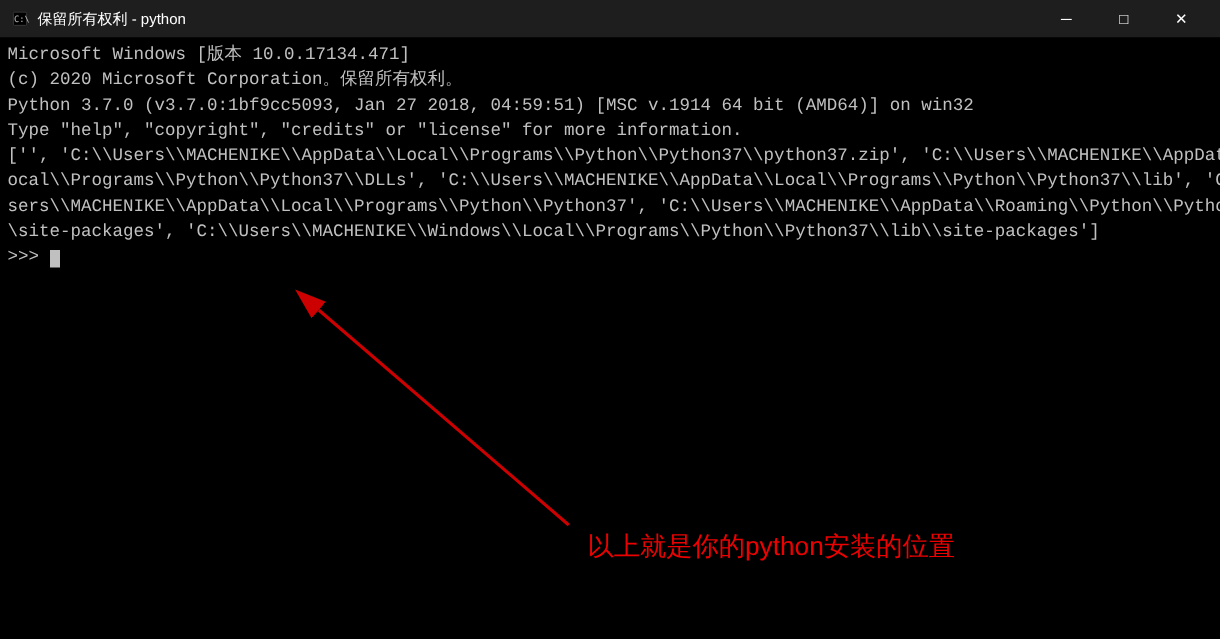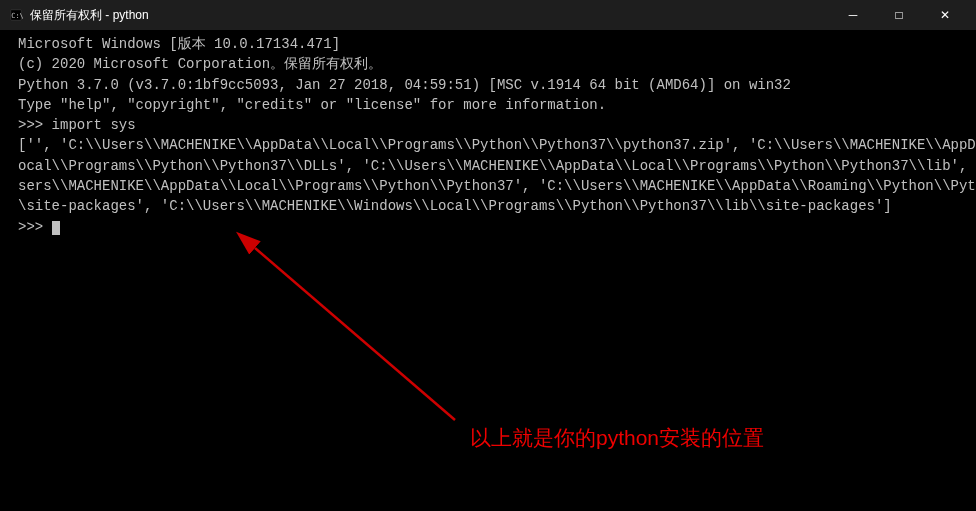--- a/index.html
+++ b/index.html
@@ -61,21 +61,21 @@
     }
 
     
     .terminal {
       width: 100%;
       height: calc(511px - 30px);
       background: #000;
       color: #c0c0c0;
       font-size: 14px;
       line-height: 1.45;
-      padding: 4px 18px;
+      padding: 4px 6px;
       position: relative;
       overflow: hidden;
     }
     .terminal-line {
       white-space: pre;
       display: block;
     }
     .cursor {
       display: inline-block;
       width: 8px;
@@ -127,21 +127,20 @@
   </div>
 </div>
 
 <div class="terminal">
   <div id="terminal-lines">
       <span class="terminal-line">Microsoft Windows [版本 10.0.17134.471]</span>
       <span class="terminal-line">(c) 2020 Microsoft Corporation。保留所有权利。</span>
       <span class="terminal-line"></span>
       <span class="terminal-line">Python 3.7.0 (v3.7.0:1bf9cc5093, Jan 27 2018, 04:59:51) [MSC v.1914 64 bit (AMD64)] on win32</span>
       <span class="terminal-line">Type "help", "copyright", "credits" or "license" for more information.</span>
-      <span class="terminal-line">&gt;&gt;&gt; import sys</span>
       <span class="terminal-line">['', 'C:\\Users\\MACHENIKE\\AppData\\Local\\Programs\\Python\\Python37\\python37.zip', 'C:\\Users\\MACHENIKE\\AppData\\L</span>
       <span class="terminal-line">ocal\\Programs\\Python\\Python37\\DLLs', 'C:\\Users\\MACHENIKE\\AppData\\Local\\Programs\\Python\\Python37\\lib', 'C:\\U</span>
       <span class="terminal-line">sers\\MACHENIKE\\AppData\\Local\\Programs\\Python\\Python37', 'C:\\Users\\MACHENIKE\\AppData\\Roaming\\Python\\Python37\</span>
       <span class="terminal-line">\site-packages', 'C:\\Users\\MACHENIKE\\Windows\\Local\\Programs\\Python\\Python37\\lib\\site-packages']</span>
       <span class="terminal-line">&gt;&gt;&gt; <span class="cursor"></span></span>
     </div>
 
   <div class="annotation-layer">
     <svg width="976" height="481" style="position:absolute;top:0;left:0;">
       <defs>

